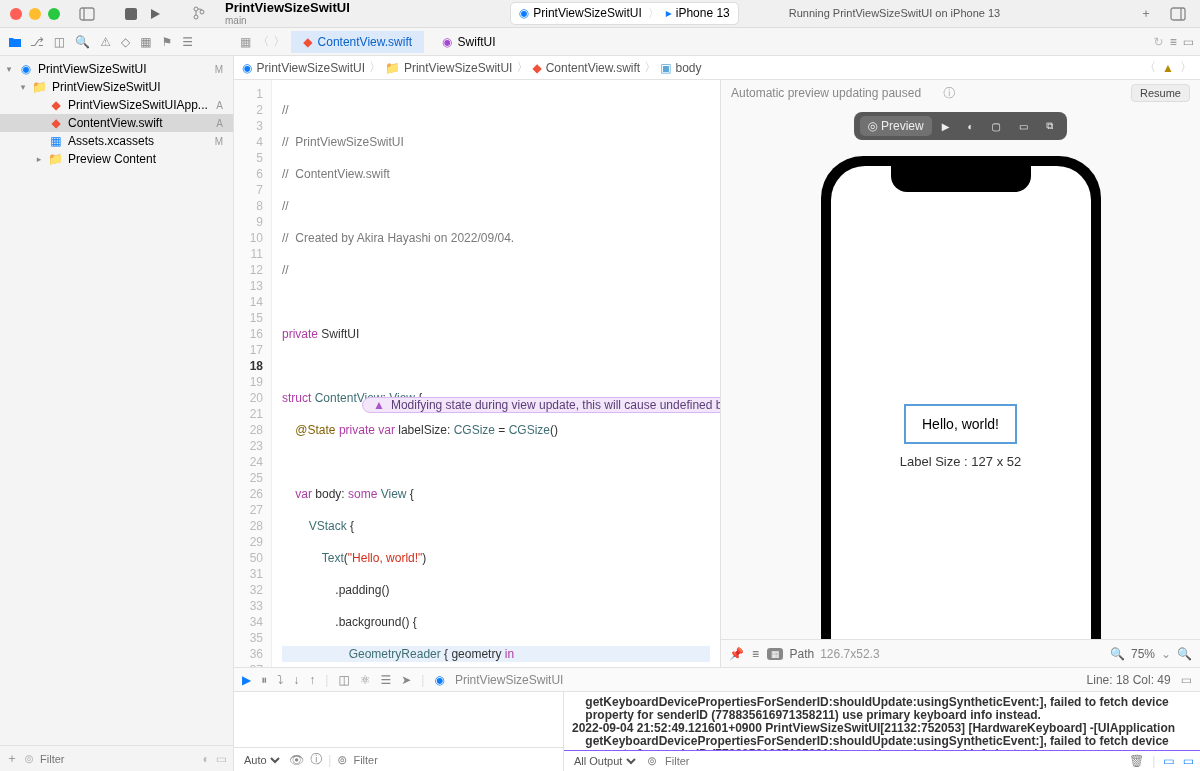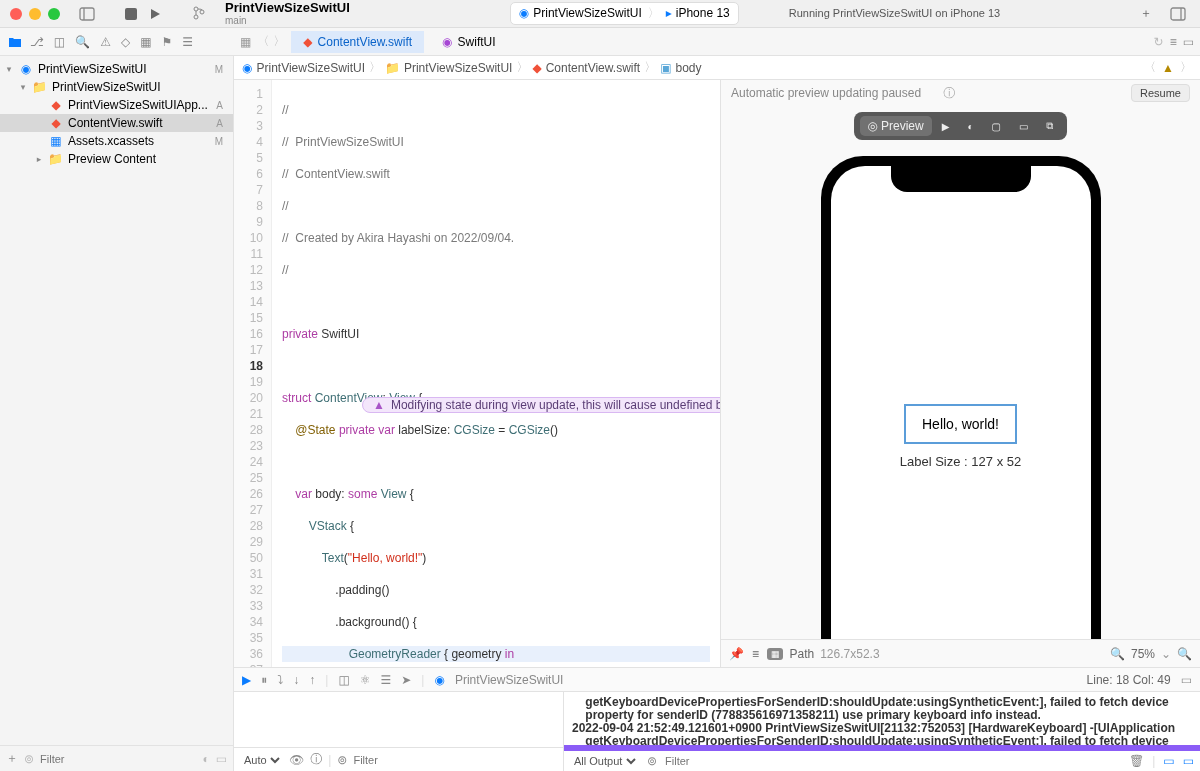--- a/index.html
+++ b/index.html
@@ -82,21 +82,21 @@
 .debug-bar .blue{color:#0a7cff;}
 .line-col{margin-left:auto;color:#666;}
 
 .console-area { height:80px; display:flex; border-top:1px solid #e2e2e2;}
 .console-left { width:330px; border-right:1px solid #e2e2e2; display:flex; flex-direction:column; background:#fff;}
 .cl-body{flex:1;}
 .cl-foot{border-top:1px solid #e2e2e2; display:flex; align-items:center; padding:3px 6px; gap:6px; font-size:11px; color:#888;}
 .console-right { flex:1; display:flex; flex-direction:column; background:#fff;}
 .cr-body{flex:1; padding:4px 8px; font-family:Menlo,monospace; font-size:10px; line-height:13px; color:#333; overflow:hidden; white-space:pre-wrap;}
 .cr-body b{font-weight:bold;}
-.cr-foot{border-top:6px solid #8b5cf6; display:flex; align-items:center; padding:3px 6px; gap:8px; font-size:11px; color:#888;}
+.cr-foot{border-top:1px solid #8b5cf6; display:flex; align-items:center; padding:3px 6px; gap:8px; font-size:11px; color:#888;}
 .cr-foot .blue-ic{color:#0a7cff;}
 select.mini{border:none;background:transparent;font-size:11px;color:#555;}
 input.filt{border:none;background:transparent;font-size:11px;outline:none;flex:1;}
 </style>
 </head>
 <body>
 
 <div class="titlebar">
   <div class="traffic">
     <span class="tl-r"></span>

